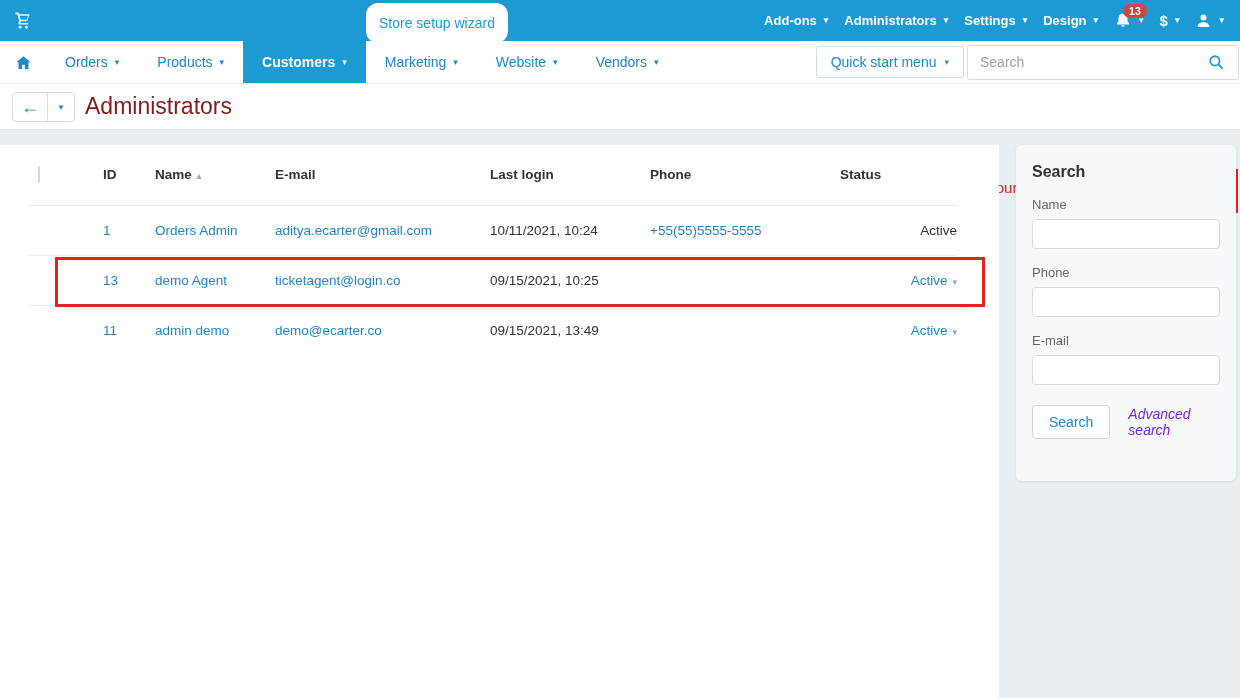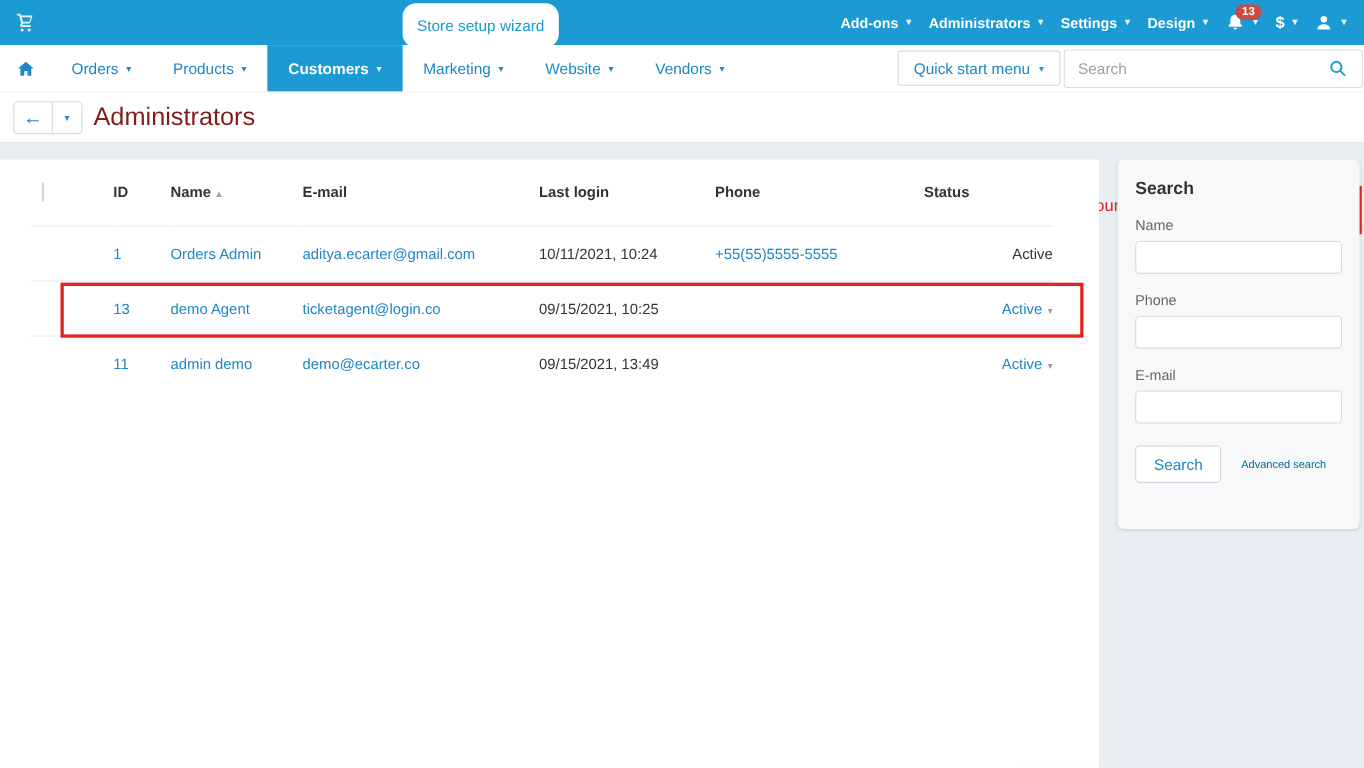--- a/index.html
+++ b/index.html
@@ -142,21 +142,21 @@
   .side-label { font-size:13px; color:#666; margin-top:16px; margin-bottom:7px; }
   .side-input {
     width:100%; height:30px; border:1px solid #d5dade; border-radius:4px;
     background:#fff; font-family:inherit; font-size:13px; padding:0 8px; outline:none;
   }
   .side-actions { margin-top:20px; display:flex; align-items:center; gap:18px; }
   .side-search-btn {
     background:#fff; border:1px solid #cfd5da; border-radius:4px; color:#1f86c9;
     font-family:inherit; font-size:14px; padding:8px 16px; cursor:pointer;
   }
-  .adv-link { color:#0369a1; font-size:10px; }
+  .adv-link { color:#6d28d9; font-size:14px;font-style:italic; }
 </style>
 </head>
 <body>
 
 <div class="topbar">
   <span class="cart">
     <svg width="19" height="19" viewBox="0 0 24 24" fill="#fff">
         <path d="M7 4h14l-2.6 7.6a2 2 0 0 1-1.9 1.4H9.9l-.8 2H19v2H8.2a1.5 1.5 0 0 1-1.4-2l1.1-2.7L5.4 4H3V2h3.6a1 1 0 0 1 1 .8L7 4zm1.3 2l1.7 5h7.3l1.7-5H8.3z"></path>
         <circle cx="9" cy="20.5" r="1.8"></circle>
         <circle cx="17" cy="20.5" r="1.8"></circle>

